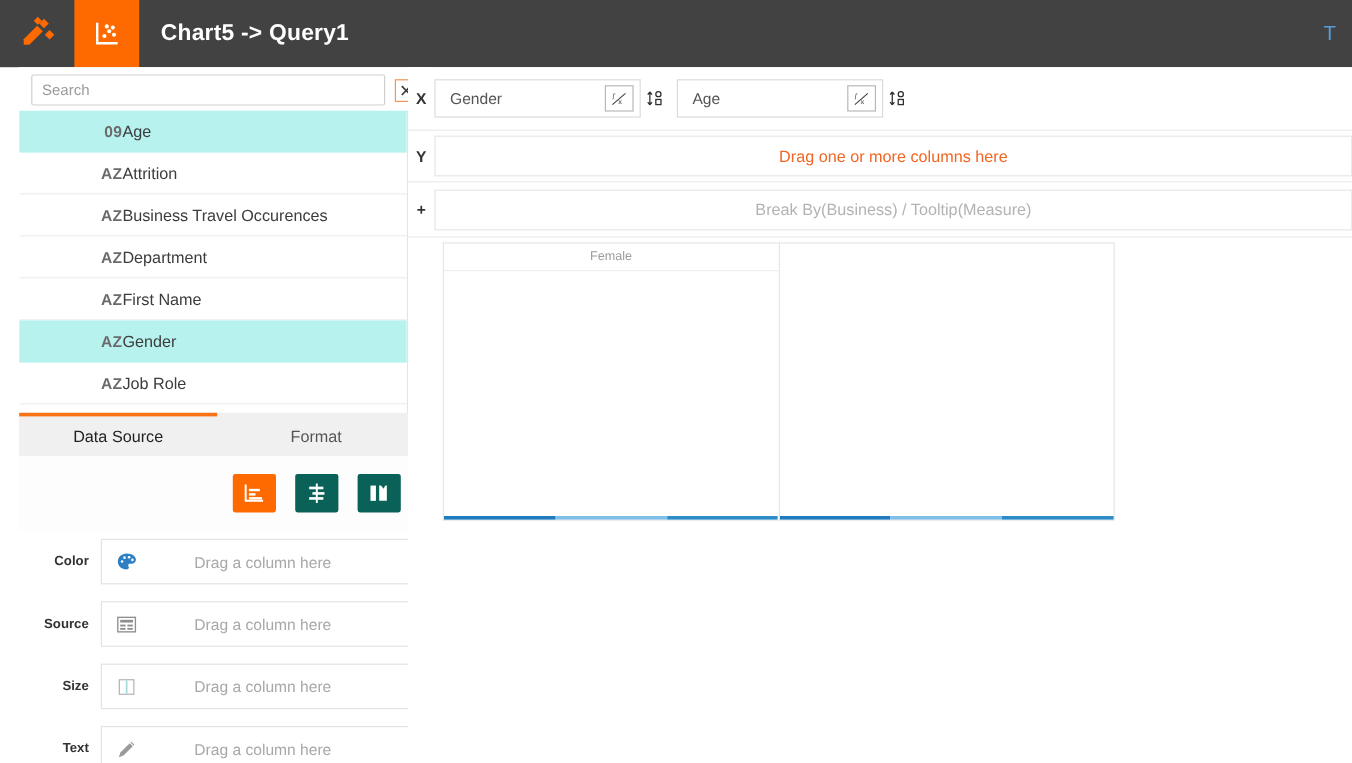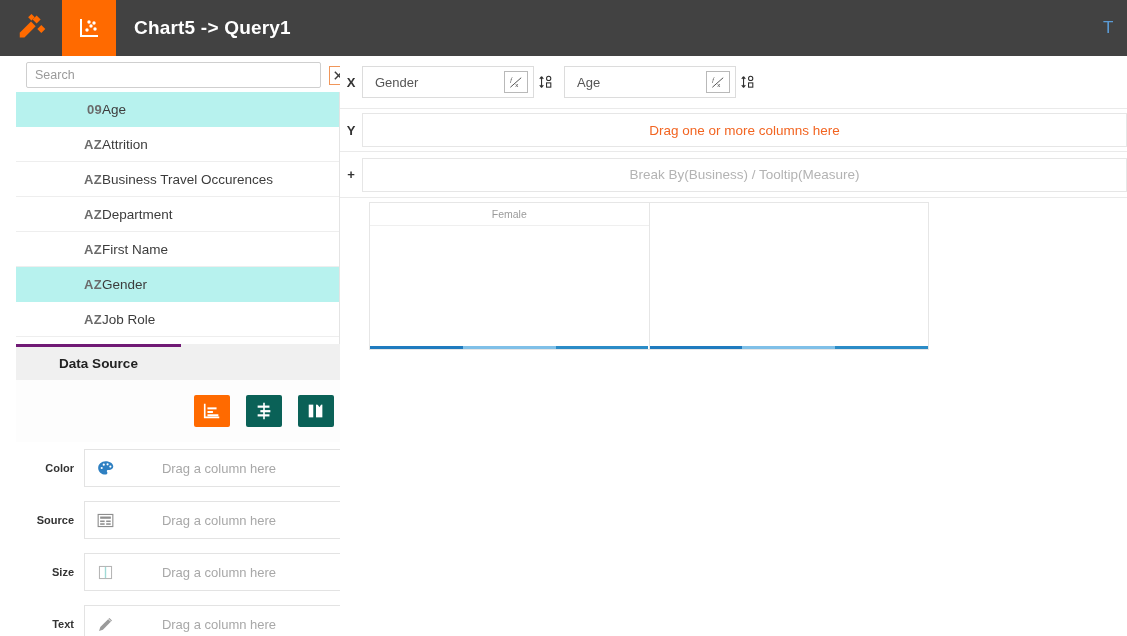--- a/index.html
+++ b/index.html
@@ -82,21 +82,21 @@
   .tabs{
     position:absolute;left:0;top:288px;width:340px;height:36px;
     background:#f0f0f0;border-bottom:1px solid #dcdcdc;display:flex;
   }
   .tab{
     width:165px;display:flex;align-items:center;justify-content:center;
     font-size:13.5px;color:#555;cursor:pointer;box-sizing:border-box;
     border-top:3px solid transparent;
   }
   .tab.active{
-    color:#222;font-weight:bold;background:#f0f0f0;border-top:3px solid #701a75;
+    color:#222;font-weight:normal;background:#f0f0f0;border-top:3px solid #f97316;
   }
 
   
   .type-row{
     position:absolute;left:0;top:324px;width:340px;height:62px;
     display:flex;align-items:center;justify-content:flex-end;padding-right:22px;
     box-sizing:border-box;background:#fdfdfd;
   }
   .type-btn{
     width:36px;height:32px;margin-left:16px;border-radius:2px;
@@ -148,21 +148,21 @@
     display:flex;align-items:center;justify-content:center;cursor:pointer;
   }
   .pill-sort{
     width:24px;display:flex;align-items:center;justify-content:center;cursor:pointer;
   }
   .drop-hint{flex:1;text-align:center;font-size:13.5px;}
   .drop-hint.orange{color:#f26522;text-align:center;}
   .drop-hint.grey{color:#b3b3b3;}
 
   
-  .canvas{position:absolute;left:13px;top:146px;width:560px;height:148px;padding-left:16px;}
+  .canvas{position:absolute;left:13px;top:146px;width:560px;height:232px;padding-left:16px;}
   .facets{display:flex;width:100%;height:100%;}
   .facet{
     flex:1;border:1px solid #e6e6e6;border-right:none;box-sizing:border-box;
     display:flex;flex-direction:column;background:#fff;
   }
   .facet:last-child{border-right:1px solid #e6e6e6;}
   .facet-title{
     height:22px;line-height:22px;text-align:center;font-size:10.5px;color:#9b9b9b;
     border-bottom:1px solid #efefef;
   }
@@ -246,20 +246,21 @@
         <div class="vs-arrow">▲</div>
         <div class="vs-track">
           <div class="vs-thumb"></div>
         </div>
         <div class="vs-arrow">▼</div>
       </div>
     </div>
 
     <div class="tabs">
       <div class="tab active">Data Source</div>
+      <div class="tab">Format</div>
     </div>
 
     <div class="type-row">
       <div class="type-btn orange">
         <svg width="20" height="20" viewBox="0 0 22 22">
           <path d="M3 3 L3 18 L19 18" stroke="#fff" stroke-width="1.8" fill="none"></path>
           <rect x="6" y="7" width="10" height="2.2" fill="#fff"></rect>
           <rect x="6" y="11" width="6" height="2.2" fill="#fff"></rect>
           <rect x="6" y="14.6" width="12" height="2.2" fill="#fff"></rect>
         </svg>

